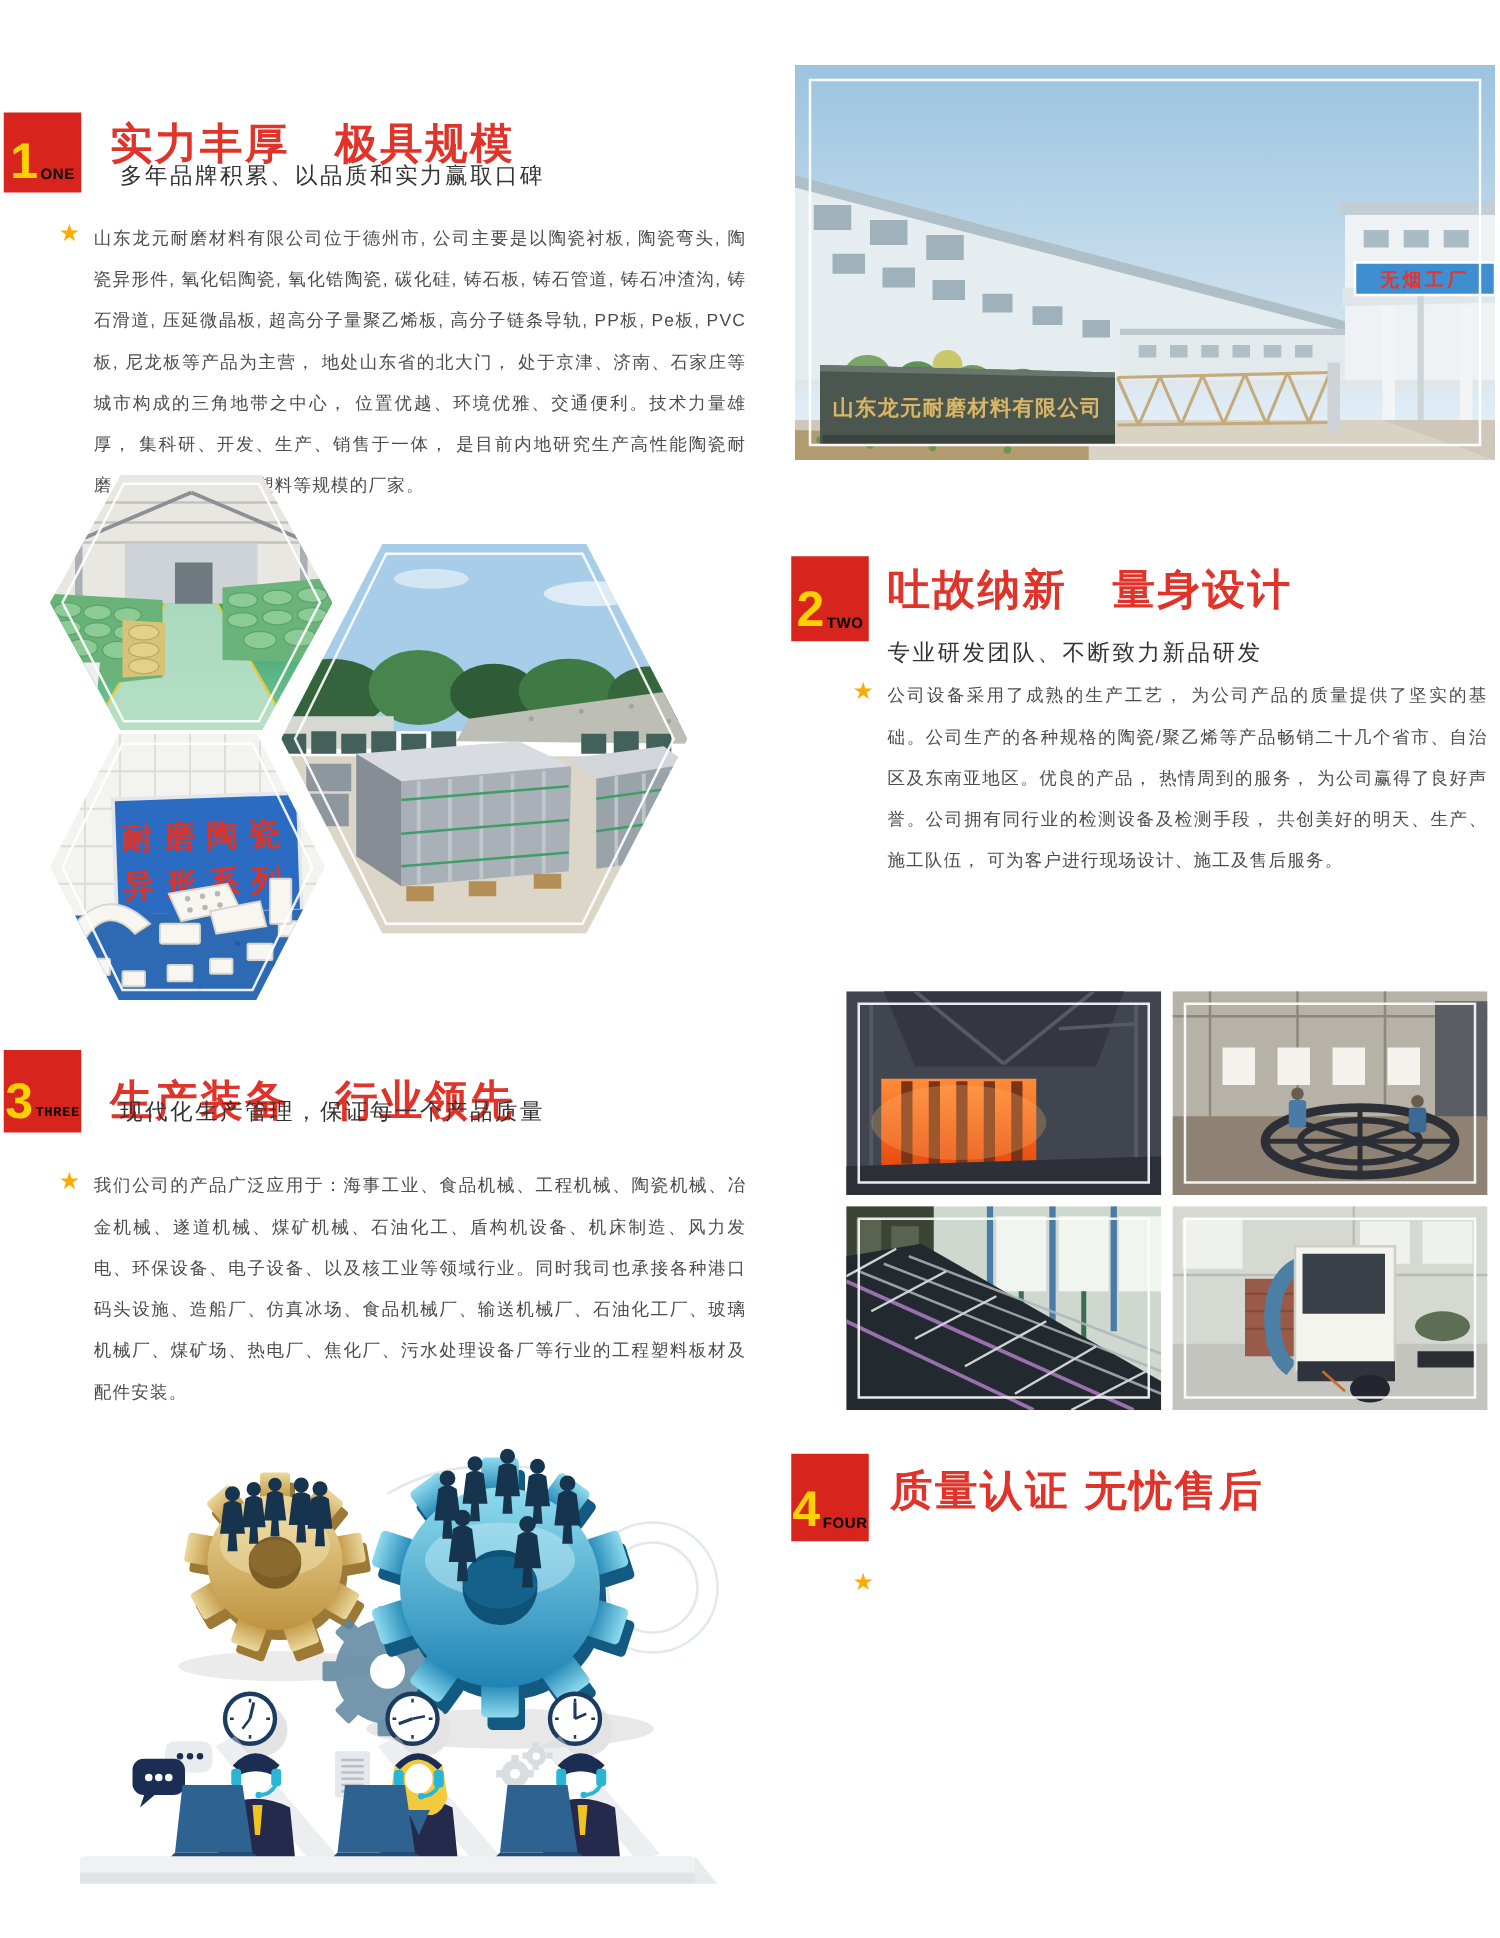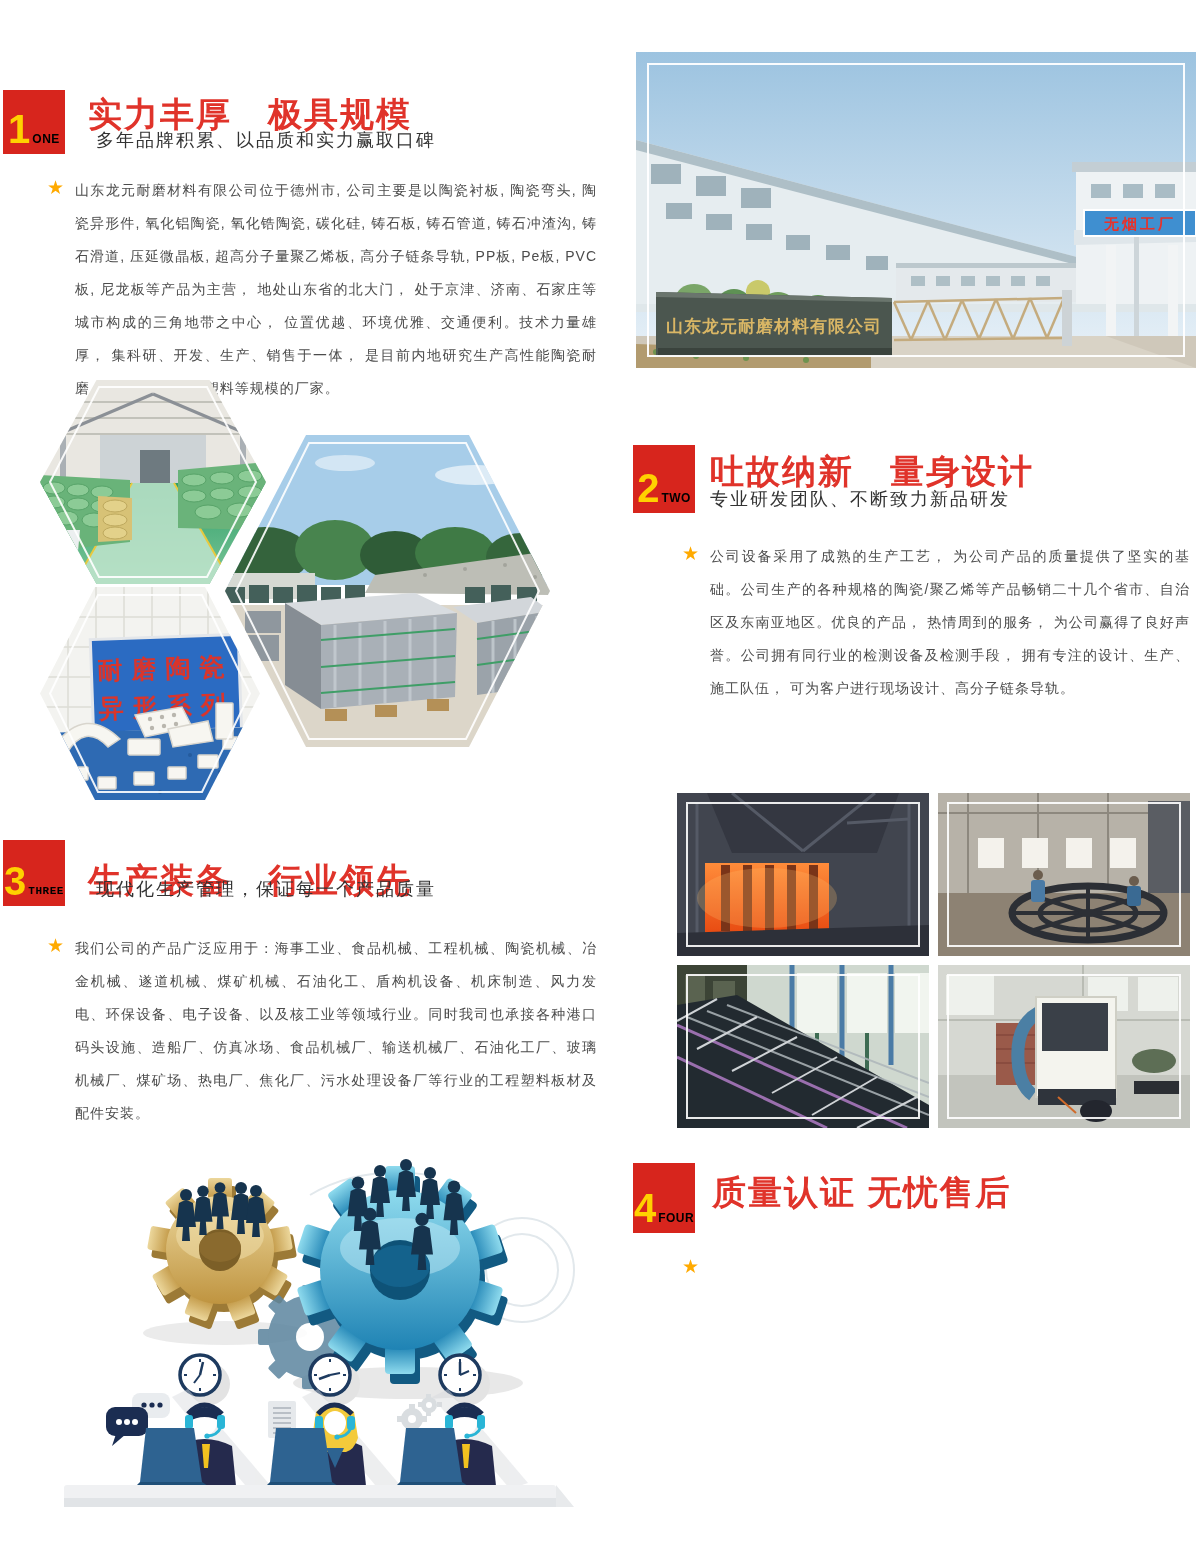--- a/index.html
+++ b/index.html
@@ -355,25 +355,25 @@
         <polygon points="58,8 162,8 210,106.5 162,205 58,205 10,106.5" fill="none" stroke="#ffffff" stroke-width="2" opacity=".9"></polygon>
       </svg>
     </div>
   </div>
 
   <div class="badge" style="left:633px;top:445px;height:68px;">
     <span class="badge-num">2</span>
     <span class="badge-word">TWO</span>
   </div>
   <div class="sec-title" style="left:710px;top:449px;">吐故纳新　量身设计</div>
-  <div class="sec-sub" style="left:710px;top:487px;">专业研发团队、不断致力新品研发</div>
+  <div class="sec-sub" style="left:710px;top:510px;">专业研发团队、不断致力新品研发</div>
 
   <div class="para" style="left:710px;top:540px;width:480px;">
     <span class="star">★</span>
-    <span>公司设备采用了成熟的生产工艺， 为公司产品的质量提供了坚实的基础。公司生产的各种规格的陶瓷/聚乙烯等产品畅销二十几个省市、自治区及东南亚地区。优良的产品， 热情周到的服务， 为公司赢得了良好声誉。公司拥有同行业的检测设备及检测手段， 拥有专注的设计、生产、施工队伍， 可为客户进行现场设计、高分子链条导轨。</span>
+    <span>公司设备采用了成熟的生产工艺， 为公司产品的质量提供了坚实的基础。公司生产的各种规格的陶瓷/聚乙烯等产品畅销二十几个省市、自治区及东南亚地区。优良的产品， 热情周到的服务， 为公司赢得了良好声誉。公司拥有同行业的检测设备及检测手段， 共创美好的明天、生产、施工队伍， 可为客户进行现场设计、施工及售后服务。</span>
   </div>
 
   <div class="abs" style="left:677px;top:793px;width:513px;height:335px;">
 
     <div class="grid-cell" style="left:0;top:0;">
       <svg width="252" height="163" viewBox="0 0 252 163">
         <defs>
             <linearGradient id="orangeG" x1="0" y1="0" x2="0" y2="1">
               <stop offset="0" stop-color="#ff8c3a"></stop>
               <stop offset="1" stop-color="#e84b12"></stop>

